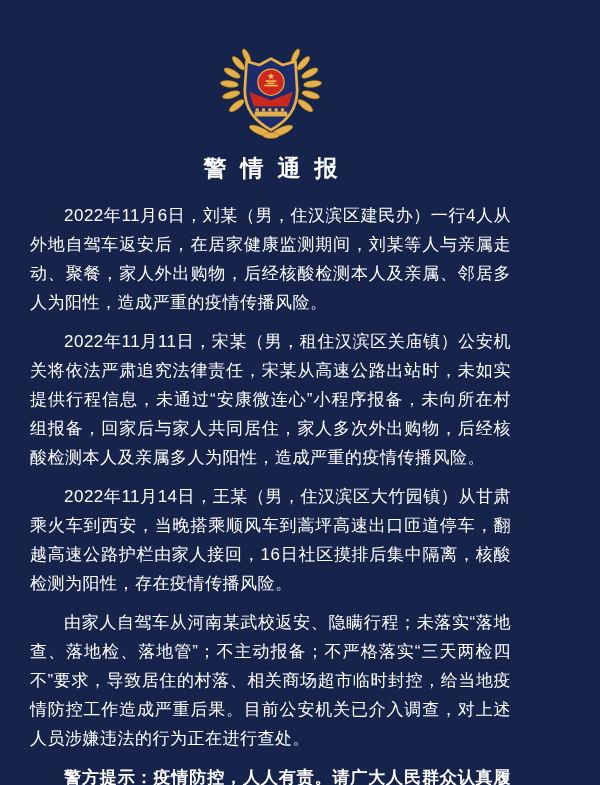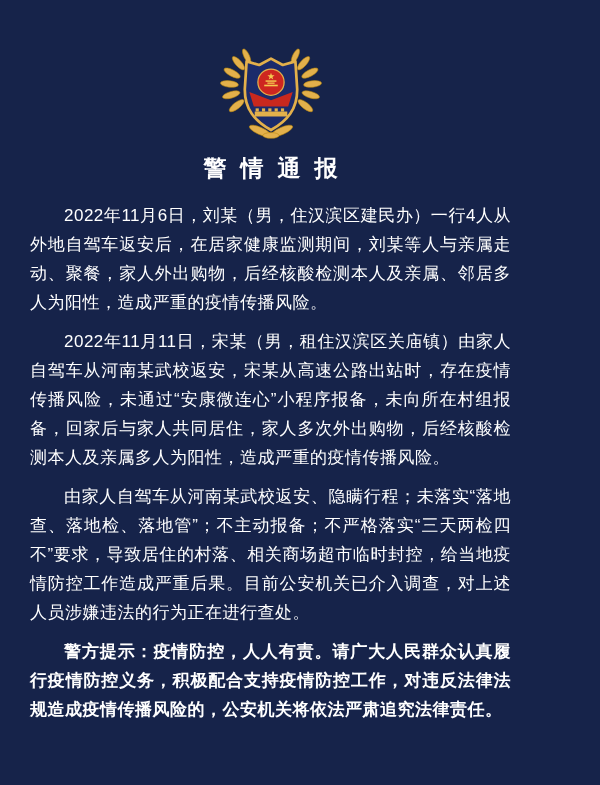--- a/index.html
+++ b/index.html
@@ -104,18 +104,19 @@
         <rect x="71" y="69" width="3.5" height="3.5"></rect>
         <rect x="42" y="72.5" width="36" height="5.5"></rect>
       </g>
     </svg>
   </div>
 
   <h1 class="title">警情通报</h1>
 
   <div class="content">
     <p class="para">2022年11月6日，刘某（男，住汉滨区建民办）一行4人从外地自驾车返安后，在居家健康监测期间，刘某等人与亲属走动、聚餐，家人外出购物，后经核酸检测本人及亲属、邻居多人为阳性，造成严重的疫情传播风险。</p>
-    <p class="para">2022年11月11日，宋某（男，租住汉滨区关庙镇）由家人自驾车从河南某武校返安，宋某从高速公路出站时，存在疫情传播风险，未通过“安康微连心”小程序报备，未向所在村组报备，回家后与家人共同居住，家人多次外出购物，后经核酸检测本人及亲属多人为阳性，造成严重的疫情传播风险。</p>
+    <p class="para">2022年11月11日，宋某（男，租住汉滨区关庙镇）公安机关将依法严肃追究法律责任，宋某从高速公路出站时，未如实提供行程信息，未通过“安康微连心”小程序报备，未向所在村组报备，回家后与家人共同居住，家人多次外出购物，后经核酸检测本人及亲属多人为阳性，造成严重的疫情传播风险。</p>
+    <p class="para">2022年11月14日，王某（男，住汉滨区大竹园镇）从甘肃乘火车到西安，当晚搭乘顺风车到蒿坪高速出口匝道停车，翻越高速公路护栏由家人接回，16日社区摸排后集中隔离，核酸检测为阳性，存在疫情传播风险。</p>
     <p class="para">由家人自驾车从河南某武校返安、隐瞒行程；未落实“落地查、落地检、落地管”；不主动报备；不严格落实“三天两检四不”要求，导致居住的村落、相关商场超市临时封控，给当地疫情防控工作造成严重后果。目前公安机关已介入调查，对上述人员涉嫌违法的行为正在进行查处。</p>
     <p class="para warning">警方提示：疫情防控，人人有责。请广大人民群众认真履行疫情防控义务，积极配合支持疫情防控工作，对违反法律法规造成疫情传播风险的，公安机关将依法严肃追究法律责任。</p>
   </div>
 
 </div>
 
 </body></html>

